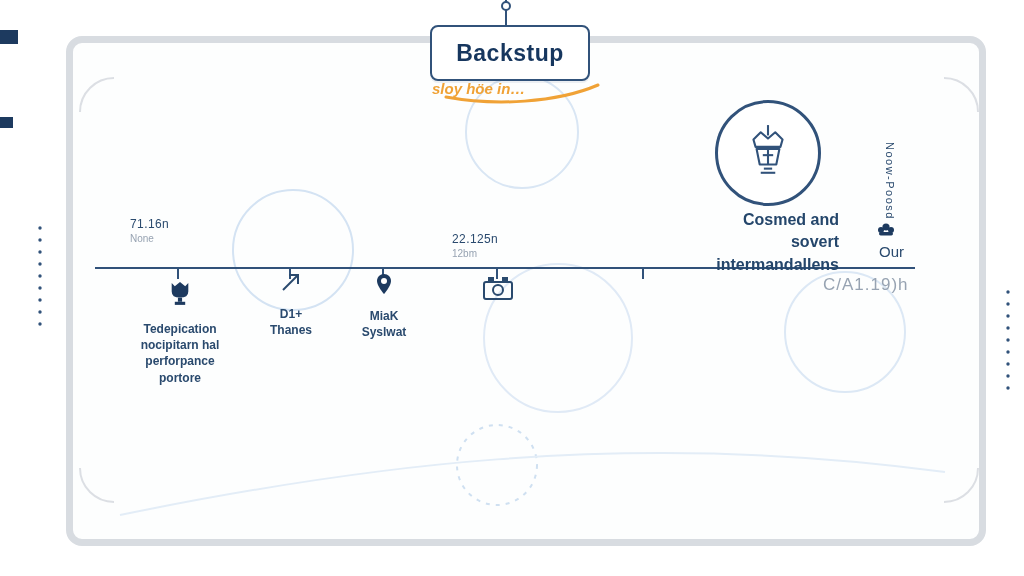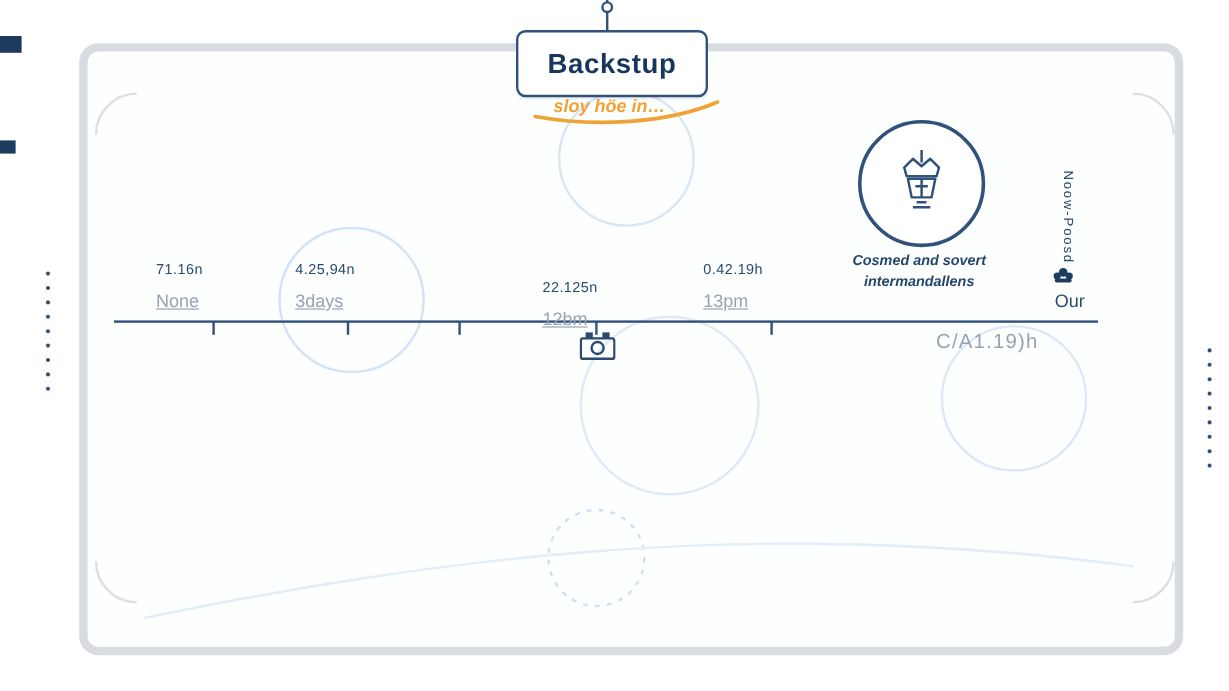--- a/index.html
+++ b/index.html
@@ -16,57 +16,57 @@
   .content{position:absolute;left:0;top:0;width:1024px;height:576px;padding-left:39px;}
 
   .banner{
     position:absolute;left:430px;top:25px;width:156px;height:52px;
     border:2px solid #31527a;border-radius:8px;background:#ffffff;
     display:flex;align-items:center;justify-content:center;
     box-shadow:0 2px 0 rgba(40,70,110,.08);
   }
   .banner .title{font-size:23px;font-weight:bold;color:#16365e;letter-spacing:.5px;}
   .subtitle{
-    position:absolute;left:432px;top:80px;width:152px;text-align:center;
+    position:absolute;left:432px;top:80px;width:152px;
     font-size:15px;font-weight:bold;font-style:italic;color:#f0a236;
   }
 
   .axis{position:absolute;left:95px;top:267px;width:820px;height:2px;background:#31527a;}
 
   .tg{position:absolute;color:#2a4a6e;}
   .tg .time{font-size:12px;letter-spacing:.4px;}
-  .tg .sub{font-size:15px;color:#97a3b2;margin-top:12px;text-decoration:underline;}
+  .tg .sub{font-size:10px;color:#97a3b2;margin-top:2px;}
   #tg1{left:130px;top:217px;}
   #tg2{left:246px;top:217px;}
   #tg3{left:452px;top:232px;}
   #tg4{left:586px;top:217px;}
 
   .item{position:absolute;display:flex;flex-direction:column;align-items:center;}
   .item .lbl{
     font-size:12px;font-weight:bold;color:#2a4a6e;text-align:center;
     line-height:1.35;white-space:pre-line;margin-top:9px;
   }
   #it1{left:118px;top:281px;width:124px;}
   #it2{left:252px;top:271px;width:78px;}
   #it3{left:345px;top:273px;width:78px;}
   #it4{left:445px;top:276px;width:106px;}
   #it5{left:595px;top:281px;width:98px;}
 
   .endlabel{
-    position:absolute;left:780px;top:275px;font-size:17px;color:#97a3b2;letter-spacing:1px;
+    position:absolute;left:823px;top:275px;font-size:17px;color:#97a3b2;letter-spacing:1px;
   }
 
   .badge{
     position:absolute;left:715px;top:100px;width:100px;height:100px;
     border:3px solid #31527a;border-radius:50%;background:#ffffff;
     display:flex;align-items:center;justify-content:center;
   }
   .badge-caption{
-    position:absolute;left:693px;top:209px;width:146px;text-align:center;
-    font-size:12px;font-weight:bold;color:#24466b;white-space:pre-line;line-height:1.4;font-style:italic;
+    position:absolute;left:693px;top:209px;width:146px;text-align:right;
+    font-size:16px;font-weight:bold;color:#24466b;white-space:pre-line;line-height:1.4;
   }
 
   .vlabel{
     position:absolute;left:884px;top:142px;height:90px;
     writing-mode:vertical-rl;font-size:11px;color:#2a4a6e;letter-spacing:1.5px;
   }
   .side-icon{position:absolute;left:876px;top:222px;}
   .side-label{position:absolute;left:879px;top:243px;font-size:15px;color:#2a4a6e;}
 </style>
 </head>
@@ -138,35 +138,60 @@
       <div class="title">Backstup</div>
     </div>
     <div class="subtitle">sloy höe in…</div>
 
     <div class="axis"></div>
 
     <div class="tg" id="tg1">
       <div class="time">71.16n</div>
       <div class="sub">None</div>
     </div>
-    <div class="tg" id="tg2">
-      <div class="time">4.25,94n</div>
-      <div class="sub">3days</div>
-    </div>
     <div class="tg" id="tg3">
       <div class="time">22.125n</div>
       <div class="sub">12bm</div>
     </div>
-    <div class="tg" id="tg4">
-      <div class="time">0.42.19h</div>
-      <div class="sub">13pm</div>
-    </div>
-
-
-
+
+    <div class="item" id="it1">
+      <span>
+        <svg width="24" height="27" viewBox="0 0 22 26" xmlns="http://www.w3.org/2000/svg">
+          <path d="M3 2 L6 5 L11 1 L16 5 L19 2 L19 10 Q19 16 11 16 Q3 16 3 10 Z" fill="#1d3a5f"></path>
+          <rect x="9" y="16" width="4" height="4" fill="#1d3a5f"></rect>
+          <rect x="6" y="20" width="10" height="3" fill="#1d3a5f"></rect>
+        </svg>
+      </span>
+      <div class="lbl">Tedepication
+nocipitarn hal
+perforpance
+portore</div>
+    </div>
+
+    <div class="item" id="it2">
+      <span>
+        <svg width="22" height="22" viewBox="0 0 22 22" xmlns="http://www.w3.org/2000/svg">
+          <path d="M3 19 L17 5" stroke="#2a4a6e" stroke-width="2" fill="none"></path>
+          <path d="M9 4 H18 V13" stroke="#2a4a6e" stroke-width="2" fill="none"></path>
+        </svg>
+      </span>
+      <div class="lbl">D1+
+Thanes</div>
+    </div>
+
+    <div class="item" id="it3">
+      <span>
+        <svg width="16" height="22" viewBox="0 0 16 22" xmlns="http://www.w3.org/2000/svg">
+          <path d="M8 1 C4 1 1 4 1 8 C1 13 8 21 8 21 C8 21 15 13 15 8 C15 4 12 1 8 1 Z" fill="#1d3a5f"></path>
+          <circle cx="8" cy="8" r="3" fill="#ffffff"></circle>
+        </svg>
+      </span>
+      <div class="lbl">MiaK
+Syslwat</div>
+    </div>
 
     <div class="item" id="it4">
       <span>
         <svg width="30" height="25" viewBox="0 0 30 25" xmlns="http://www.w3.org/2000/svg">
           <rect x="5" y="1" width="6" height="5" fill="#2a4a6e"></rect>
           <rect x="19" y="1" width="6" height="5" fill="#2a4a6e"></rect>
           <rect x="1" y="6" width="28" height="17" rx="2" fill="none" stroke="#2a4a6e" stroke-width="2"></rect>
           <circle cx="15" cy="14" r="5" fill="none" stroke="#2a4a6e" stroke-width="2"></circle>
         </svg>
       </span>

